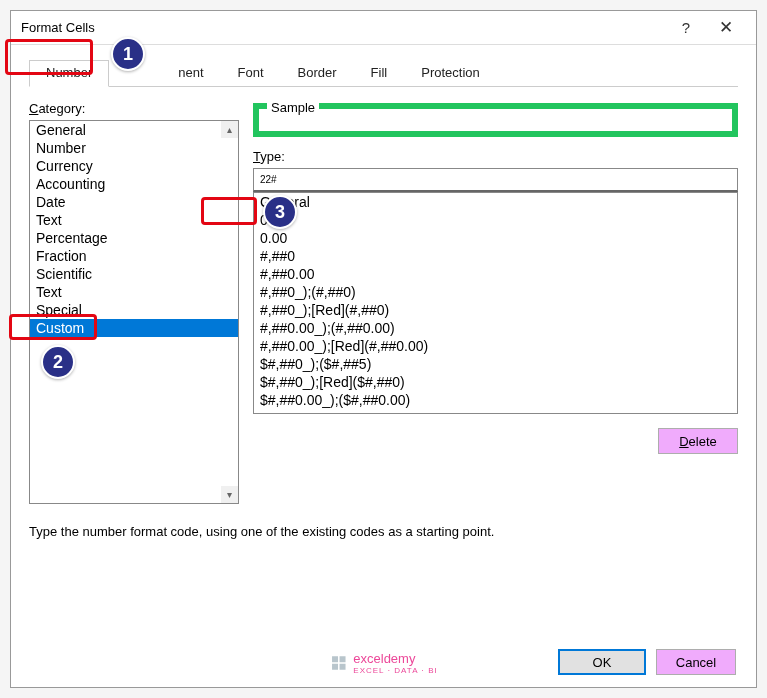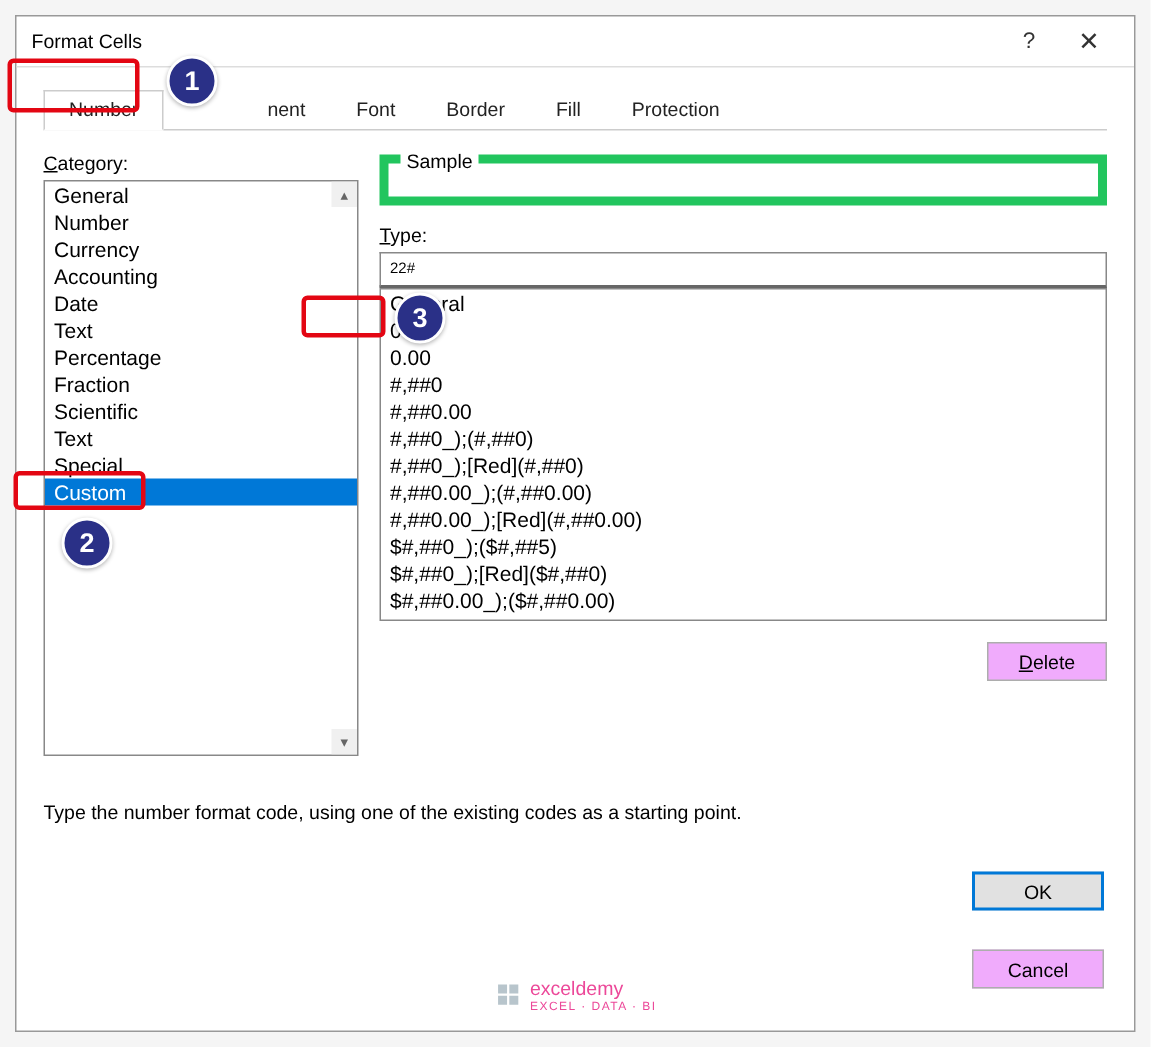--- a/index.html
+++ b/index.html
@@ -138,28 +138,28 @@
   font-size: 13px;
   font-family: inherit;
   padding: 2px 18px;
   background: #f0abfc;
   border: 1px solid #adadad;
   cursor: pointer;
 }
 .btn .ul { text-decoration: underline; }
 
 .helptext {
-  margin-top: 30px;
+  margin-top: 20px;
   font-size: 13px;
 }
 
 .footer {
   position: absolute;
-  bottom: 28px; right: 20px;
-  display: flex; gap: 26px; flex-direction: column;
+  bottom: 12px; right: 20px;
+  display: flex; gap: 10px;
 }
 .btn.ok { background: #e1e1e1; border: 2px solid #0078d7; min-width: 88px; }
 
 .watermark {
   position: absolute;
   bottom: 12px; left: 50%;
   transform: translateX(-50%);
   color: #ec4899;
   font-size: 13px;
   display: flex; align-items: center; gap: 6px;

